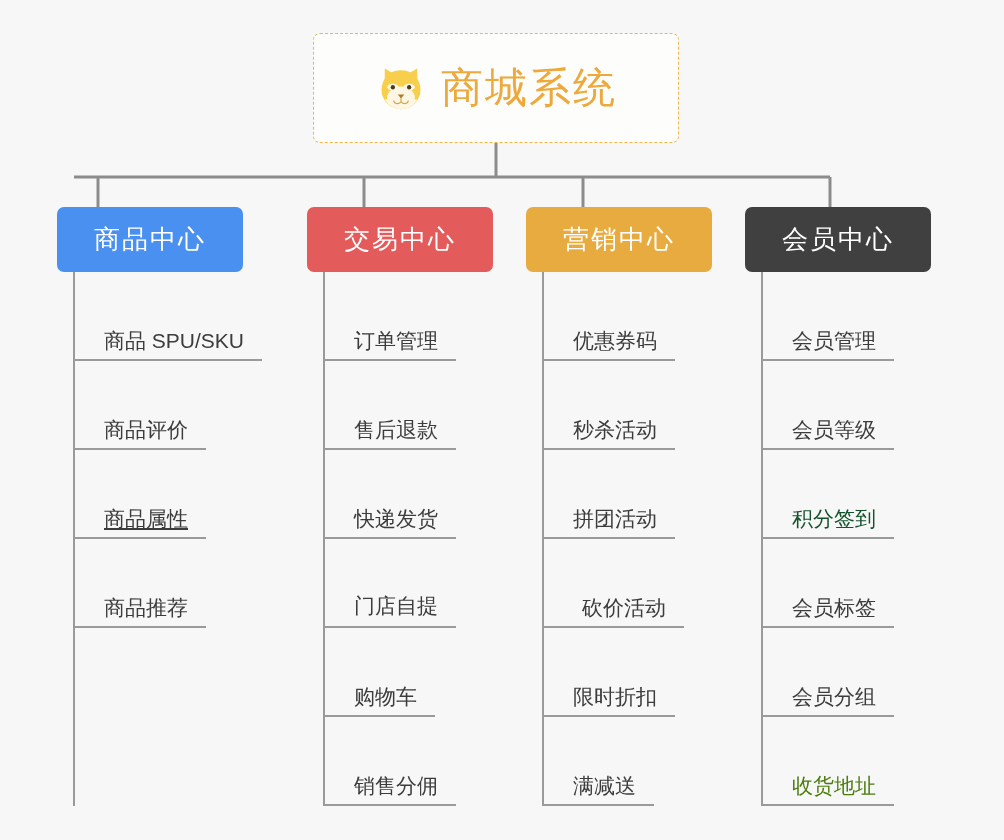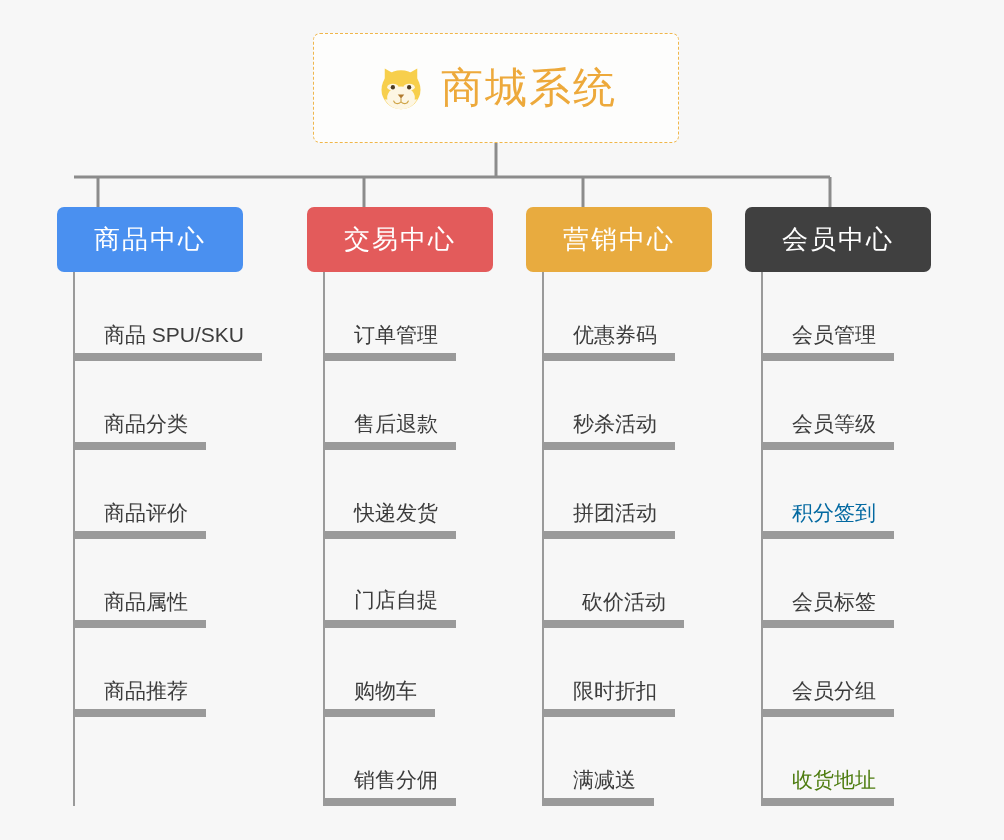--- a/index.html
+++ b/index.html
@@ -96,21 +96,21 @@
     align-items: flex-end;
     padding-left: 29px;
     box-sizing: border-box;
   }
   .leaf-label {
     font-size: 21px;
     color: #3c3c3c;
     line-height: 1.1;
     white-space: nowrap;
     padding-bottom: 7px;
-    border-bottom: 8px solid #0c4a6e;
+    border-bottom: 2px solid #0c4a6e;
     padding-left: 2px;
     padding-right: 18px;
     margin-left: -29px;
     padding-left: 31px;
   }
   
   .spine {
     position: absolute;
     left: 0;
     top: 0;
@@ -160,27 +160,24 @@
 
   <div id="columns-host">
       <div class="column" style="left: 57px;">
         <div class="cat-box" style="background: rgb(74, 144, 240);">商品中心</div>
         <div class="leaf-list">
           <div class="spine" style="height: 534px; background: rgb(154, 154, 154);"></div>
           <div class="leaf-item">
             <div class="leaf-label" style="color: rgb(60, 60, 60); border-bottom-color: rgb(154, 154, 154);">商品 SPU/SKU</div>
           </div>
           <div class="leaf-item">
-            <div class="leaf-label" style="color: rgb(60, 60, 60); border-bottom-color: rgb(154, 154, 154);">商品分类</div>
-          </div>
-          <div class="leaf-item">
             <div class="leaf-label" style="color: rgb(60, 60, 60); border-bottom-color: rgb(154, 154, 154);">商品评价</div>
           </div>
           <div class="leaf-item">
-            <div class="leaf-label" style="color: rgb(60, 60, 60); border-bottom-color: rgb(154, 154, 154);">商品属性</div>
+            <div class="leaf-label" style="color: rgb(60, 60, 60); border-bottom-color: rgb(154, 154, 154); text-decoration: underline;">商品属性</div>
           </div>
           <div class="leaf-item">
             <div class="leaf-label" style="color: rgb(60, 60, 60); border-bottom-color: rgb(154, 154, 154);">商品推荐</div>
           </div>
         </div>
       </div>
       <div class="column" style="left: 307px;">
         <div class="cat-box" style="background: rgb(227, 91, 91);">交易中心</div>
         <div class="leaf-list">
           <div class="spine" style="height: 534px; background: rgb(154, 154, 154);"></div>
@@ -232,21 +229,21 @@
         <div class="cat-box" style="background: #404040;">会员中心</div>
         <div class="leaf-list">
           <div class="spine" style="height: 534px; background: rgb(154, 154, 154);"></div>
           <div class="leaf-item">
             <div class="leaf-label" style="color: rgb(60, 60, 60); border-bottom-color: rgb(154, 154, 154);">会员管理</div>
           </div>
           <div class="leaf-item">
             <div class="leaf-label" style="color: rgb(60, 60, 60); border-bottom-color: rgb(154, 154, 154);">会员等级</div>
           </div>
           <div class="leaf-item">
-            <div class="leaf-label" style="color: #0369a1; border-bottom-color: rgb(154, 154, 154); margin-top: 25px;">积分签到</div>
+            <div class="leaf-label" style="color: #14532d; border-bottom-color: rgb(154, 154, 154); margin-top: 25px;">积分签到</div>
           </div>
           <div class="leaf-item">
             <div class="leaf-label" style="color: rgb(60, 60, 60); border-bottom-color: rgb(154, 154, 154);">会员标签</div>
           </div>
           <div class="leaf-item">
             <div class="leaf-label" style="color: rgb(60, 60, 60); border-bottom-color: rgb(154, 154, 154);">会员分组</div>
           </div>
           <div class="leaf-item">
             <div class="leaf-label" style="color: #4d7c0f; border-bottom-color: rgb(154, 154, 154);">收货地址</div>
           </div>

